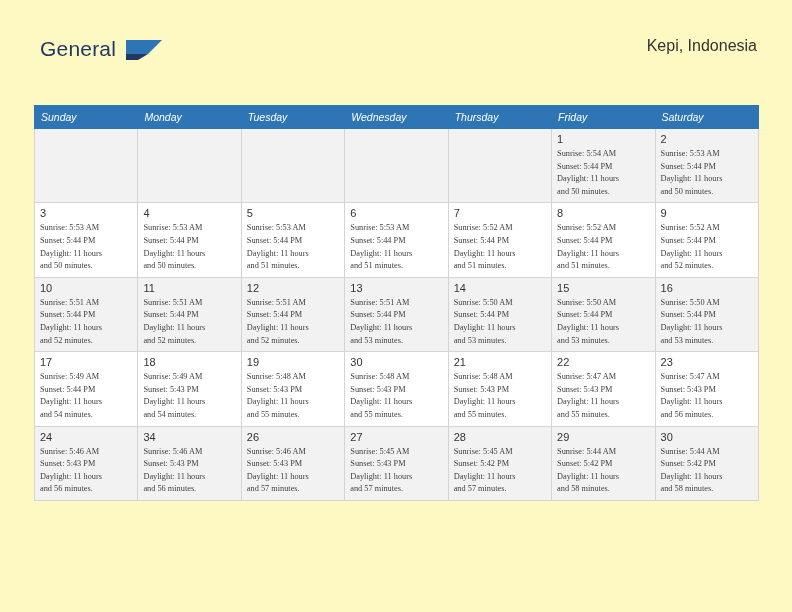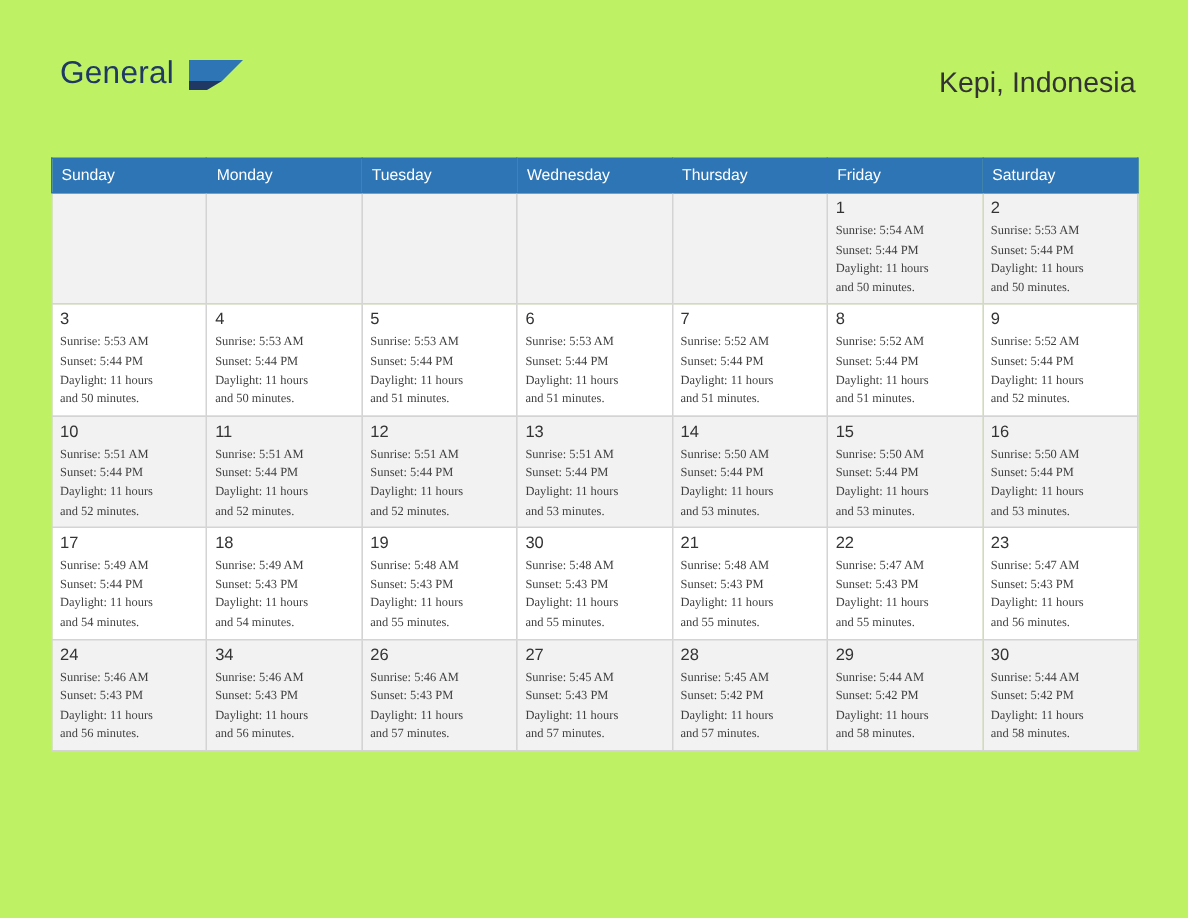--- a/index.html
+++ b/index.html
@@ -8,21 +8,21 @@
     padding: 0;
     width: 792px;
     height: 612px;
     background: #ffffff;
     font-family: "Liberation Sans", sans-serif;
   }
   .page {
     position: relative;
     width: 792px;
     height: 612px;
-    background: #bef264;
+    background: #fef9c3;
   }
   
   .header {
     position: absolute;
     top: 30px;
     left: 35px;
     right: 35px;
     height: 66px;
   }
   .logo {
@@ -59,43 +59,44 @@
     top: 0;
     text-align: right;
   }
   .cal-title {
     font-size: 27px;
     color: #1a1a1a;
     line-height: 32px;
     font-weight: normal;
   }
   .cal-sub {
-    font-size: 19px;
+    font-size: 16px;
     color: #333333;
     line-height: 20px;
-    margin-top: 16px;
+    margin-top: 6px;
   }
   
   .calendar {
     position: absolute;
     top: 105px;
     left: 34px;
     width: 725px;
     border-collapse: collapse;
     table-layout: fixed;
   }
   .calendar th {
     background: #2E75B6;
     color: #ffffff;
     font-size: 10.5px;
     font-weight: normal;
     text-align: left;
     padding: 5px 0 5px 6px;
     height: 21px;
     border: 1px solid #2E75B6;
+    font-style: italic;
   }
   .calendar td {
     vertical-align: top;
     border: 1px solid #d4d4d4;
     border-top: 1px solid #2E75B6;
     height: 70px;
     padding: 3px 5px 4px 5px;
     background: #ffffff;
   }
   .calendar tr.shaded td {

